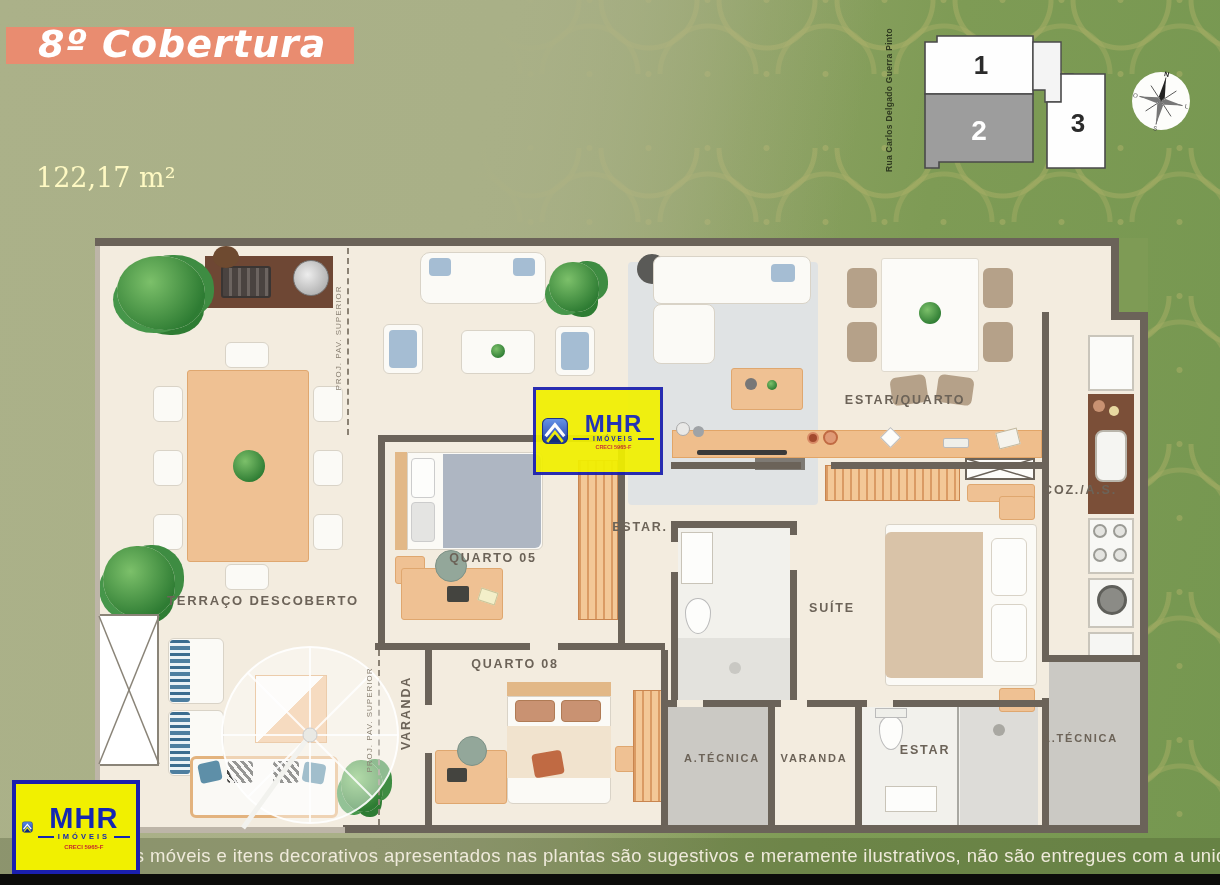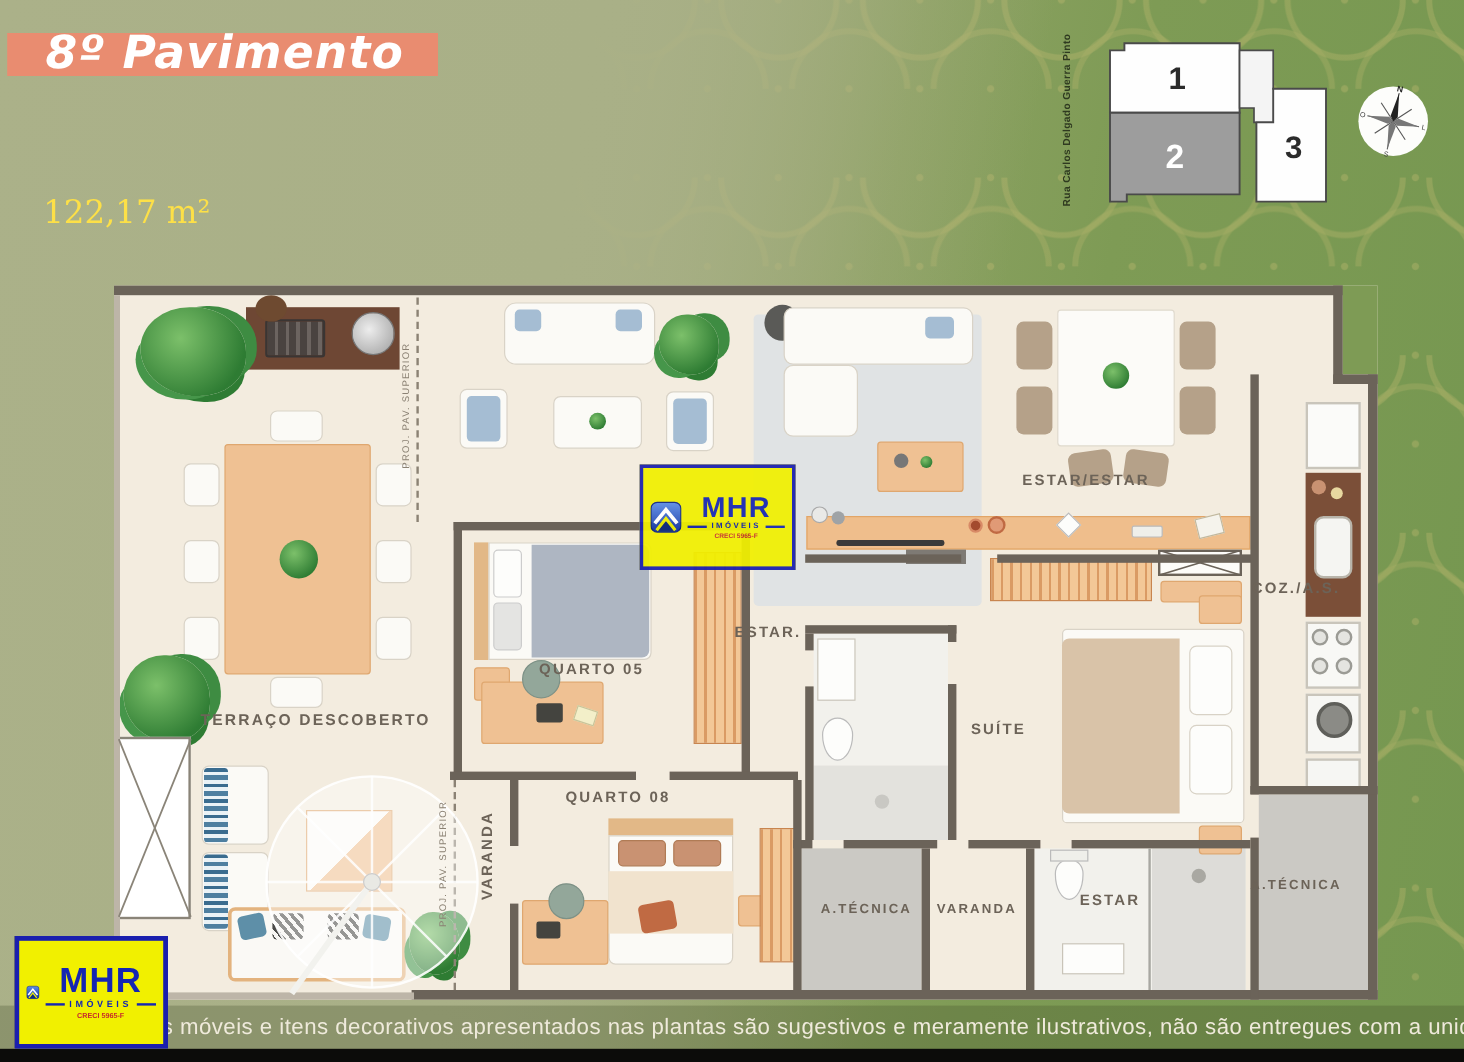--- a/index.html
+++ b/index.html
@@ -14,21 +14,21 @@
       radial-gradient(circle, rgba(201,190,116,.6) 0 2.5px, rgba(0,0,0,0) 3.5px);
     background-size:118px 148px,118px 148px,59px 74px;
     background-position:0 0,59px 74px,29px 37px;}
   .bg-fade{position:absolute;inset:0;
     background:linear-gradient(100deg,#ABB189 0%,#A9B087 36%,rgba(169,176,135,0) 64%);}
   
   .title-block{position:absolute;left:6px;top:20px;}
   .title-line{display:table;font:italic 900 38px "DejaVu Sans",sans-serif;color:#fff;
     letter-spacing:1px;padding:2px 28px 6px 32px;margin-bottom:10px;
     background:linear-gradient(to bottom,rgba(0,0,0,0) 14%,var(--accent) 14%,var(--accent) 84%,rgba(0,0,0,0) 84%);}
-  .area-label{position:absolute;left:36px;top:162px;font:400 27px "DejaVu Serif",serif;color:#fde047;}
+  .area-label{position:absolute;left:36px;top:162px;font:400 27px "DejaVu Serif",serif;color:#fef9c3;}
   
   .street-label{position:absolute;left:884px;top:172px;width:146px;font:600 8.5px "Liberation Sans",sans-serif;
     color:#2F3A20;transform:rotate(-90deg);transform-origin:left top;letter-spacing:.3px;}
   
   #plan{position:absolute;left:95px;top:238px;width:1053px;height:595px;background:#F3ECDF;}
   .f{position:absolute;box-sizing:border-box;}
   .wall{position:absolute;background:#6B6359;}
   .lwall{position:absolute;background:#BDB5A8;}
   .dash{position:absolute;border-left:2px dashed #8B8274;width:0;}
   .room-label{position:absolute;font:600 12.5px "Liberation Sans",sans-serif;color:#6C6358;
@@ -63,21 +63,21 @@
 </style>
 </head>
 <body>
 
 <div class="stage">
   <div class="bg-base"></div>
   <div class="bg-pattern"></div>
   <div class="bg-fade"></div>
 
   <div class="title-block" style="--accent:#E98C70">
-    <div class="title-line">8º Pavimento</div>
+    <div class="title-line">8º Cobertura</div>
   </div>
   <div class="area-label">122,17 m²</div>
 
   <div class="street-label">Rua Carlos Delgado Guerra Pinto</div>
   <svg style="position:absolute;left:915px;top:28px" width="200" height="148" viewBox="0 0 200 148">
     <polygon points="10,14 22,14 22,8 118,8 118,66 10,66" fill="#FEFEFE" stroke="#4A4A4A" stroke-width="1.6"></polygon>
     <polygon points="118,14 146,14 146,46 158,46 158,74 130,74 130,62 118,62" fill="#F4F4F4" stroke="#4A4A4A" stroke-width="1.4"></polygon>
     <polygon points="146,46 190,46 190,140 132,140 132,74 146,74" fill="#FEFEFE" stroke="#4A4A4A" stroke-width="1.6"></polygon>
     <polygon points="10,66 118,66 118,134 24,134 24,140 10,140" fill="#9D9D9D" stroke="#4A4A4A" stroke-width="1.6"></polygon>
     <text x="66" y="46" text-anchor="middle" font-size="26" font-weight="bold" fill="#2B2B2B" font-family="Liberation Sans">1</text>
@@ -289,21 +289,21 @@
         <line x1="215" y1="497" x2="148" y2="590" stroke="#F2F2EE" stroke-width="5"></line>
         <circle cx="215" cy="497" r="7" fill="#E9E9E4" stroke="#CCC"></circle>
       </g>
     </svg>
 
     <div class="room-label" style="left:168px;top:362px;font-size:13px">TERRAÇO DESCOBERTO</div>
     <div class="room-label" style="left:398px;top:320px">QUARTO 05</div>
     <div class="room-label" style="left:420px;top:426px">QUARTO 08</div>
     <div class="room-label vert" style="left:311px;top:475px">VARANDA</div>
     <div class="room-label" style="left:545px;top:289px">ESTAR.</div>
-    <div class="room-label" style="left:810px;top:162px">ESTAR/ESTAR</div>
+    <div class="room-label" style="left:810px;top:162px">ESTAR/QUARTO</div>
     <div class="room-label" style="left:985px;top:252px">COZ./A.S.</div>
     <div class="room-label" style="left:737px;top:370px">SUÍTE</div>
     <div class="room-label" style="left:627px;top:520px;font-size:11px">A.TÉCNICA</div>
     <div class="room-label" style="left:719px;top:520px;font-size:11px">VARANDA</div>
     <div class="room-label" style="left:830px;top:512px">ESTAR</div>
     <div class="room-label" style="left:985px;top:500px;font-size:11px">A.TÉCNICA</div>
     <div class="proj-label" style="left:243px;top:100px">PROJ. PAV. SUPERIOR</div>
     <div class="proj-label" style="left:274px;top:482px">PROJ. PAV. SUPERIOR</div>
   </div>
 

